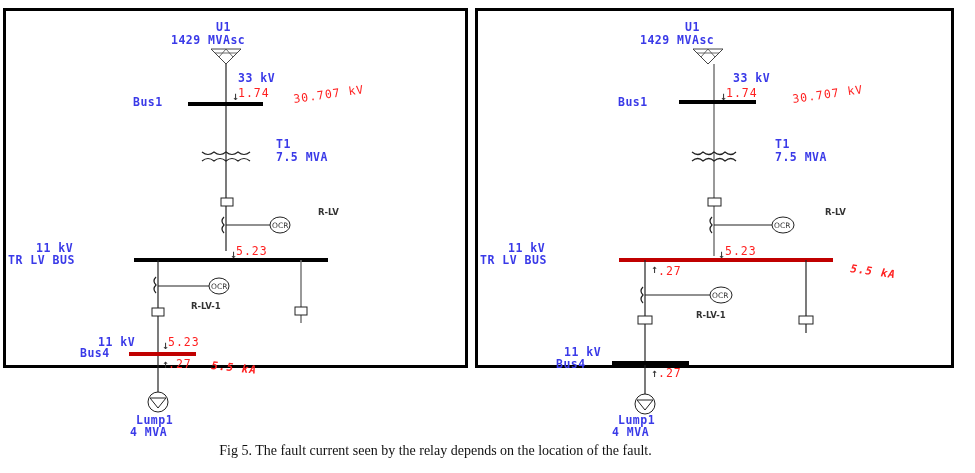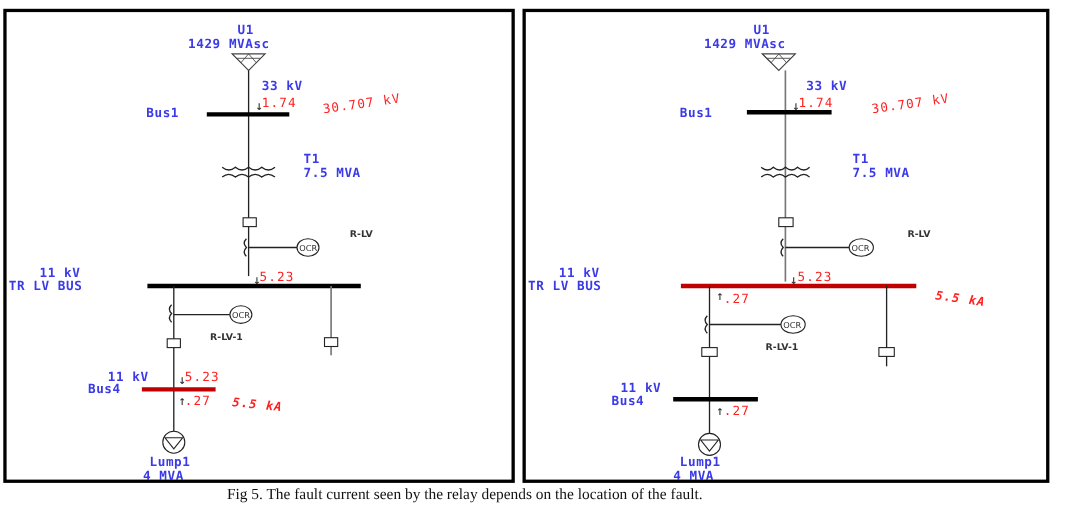--- a/index.html
+++ b/index.html
@@ -1,34 +1,34 @@
 <!DOCTYPE html>
 <html><head>
 <meta charset="utf-8">
 <style>
   html, body { margin: 0; padding: 0; background: #ffffff; }
   body { width: 975px; height: 473px; position: relative; overflow: hidden; }
   .panel {
-    position: absolute; top: 8px; height: 431px;
+    position: absolute; top: 8px; height: 360px;
     border: 3px solid #000; box-sizing: border-box; background: #fff;
   }
   #panel-left { left: 3px; width: 465px; }
   #panel-right { left: 475px; width: 479px; }
   .panel svg { position: absolute; left: 0; top: 0; width: 100%; height: 100%; overflow: visible; }
   .lbl { font-family: "DejaVu Sans Mono", "Liberation Mono", monospace; font-size: 11.5px; font-weight: bold; fill: #3a3ae8; letter-spacing: 0.5px; }
   .val { font-family: "DejaVu Sans Mono", "Liberation Mono", monospace; font-size: 11.5px; fill: #ff2020; letter-spacing: 1px; }
   .valb { font-family: "DejaVu Sans Mono", "Liberation Mono", monospace; font-size: 11px; font-style: italic; font-weight: bold; fill: #ff2020; letter-spacing: 1px; }
   .rly { font-family: "DejaVu Sans", "Liberation Sans", sans-serif; font-size: 8.5px; font-weight: bold; fill: #333; }
   .ocr { font-family: "DejaVu Sans", "Liberation Sans", sans-serif; font-size: 7.5px; fill: #333; }
   .ln { stroke: #222; stroke-width: 1.2; fill: none; }
   .lng { stroke: #777; stroke-width: 1.5; fill: none; }
   .bus { stroke: #000; stroke-width: 4; }
   .busf { stroke: #c00000; stroke-width: 4; }
   #caption {
-    position: absolute; left: 0; width: 845px; top: 443px; text-align: center;
+    position: absolute; left: 13px; width: 845px; top: 443px; text-align: center;
     font-family: "Liberation Serif", "DejaVu Serif", serif; font-size: 14px; color: #111;
   }
 </style>
 </head>
 <body>
 
 <div class="panel" id="panel-left">
 <svg>
 
   <text class="lbl" x="210" y="20">U1</text>

